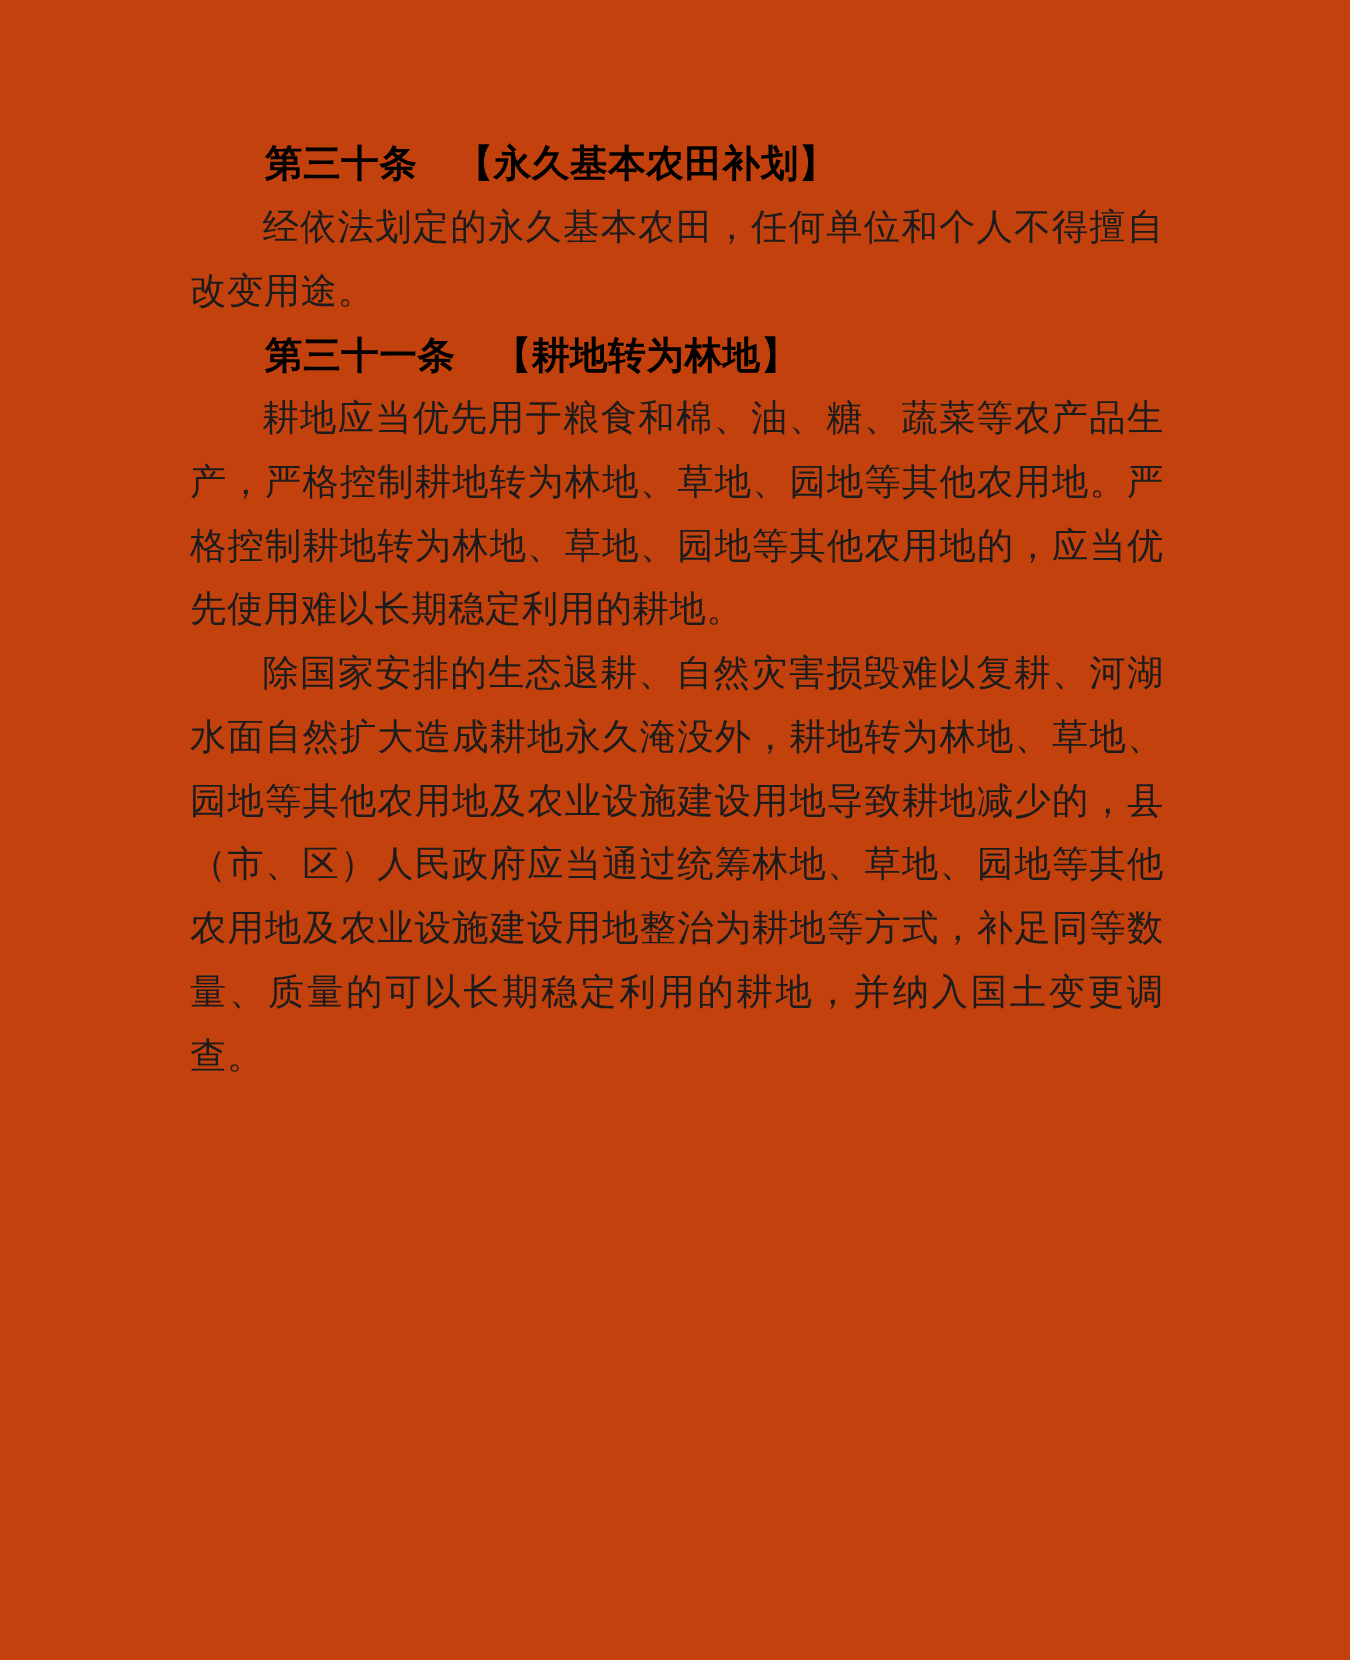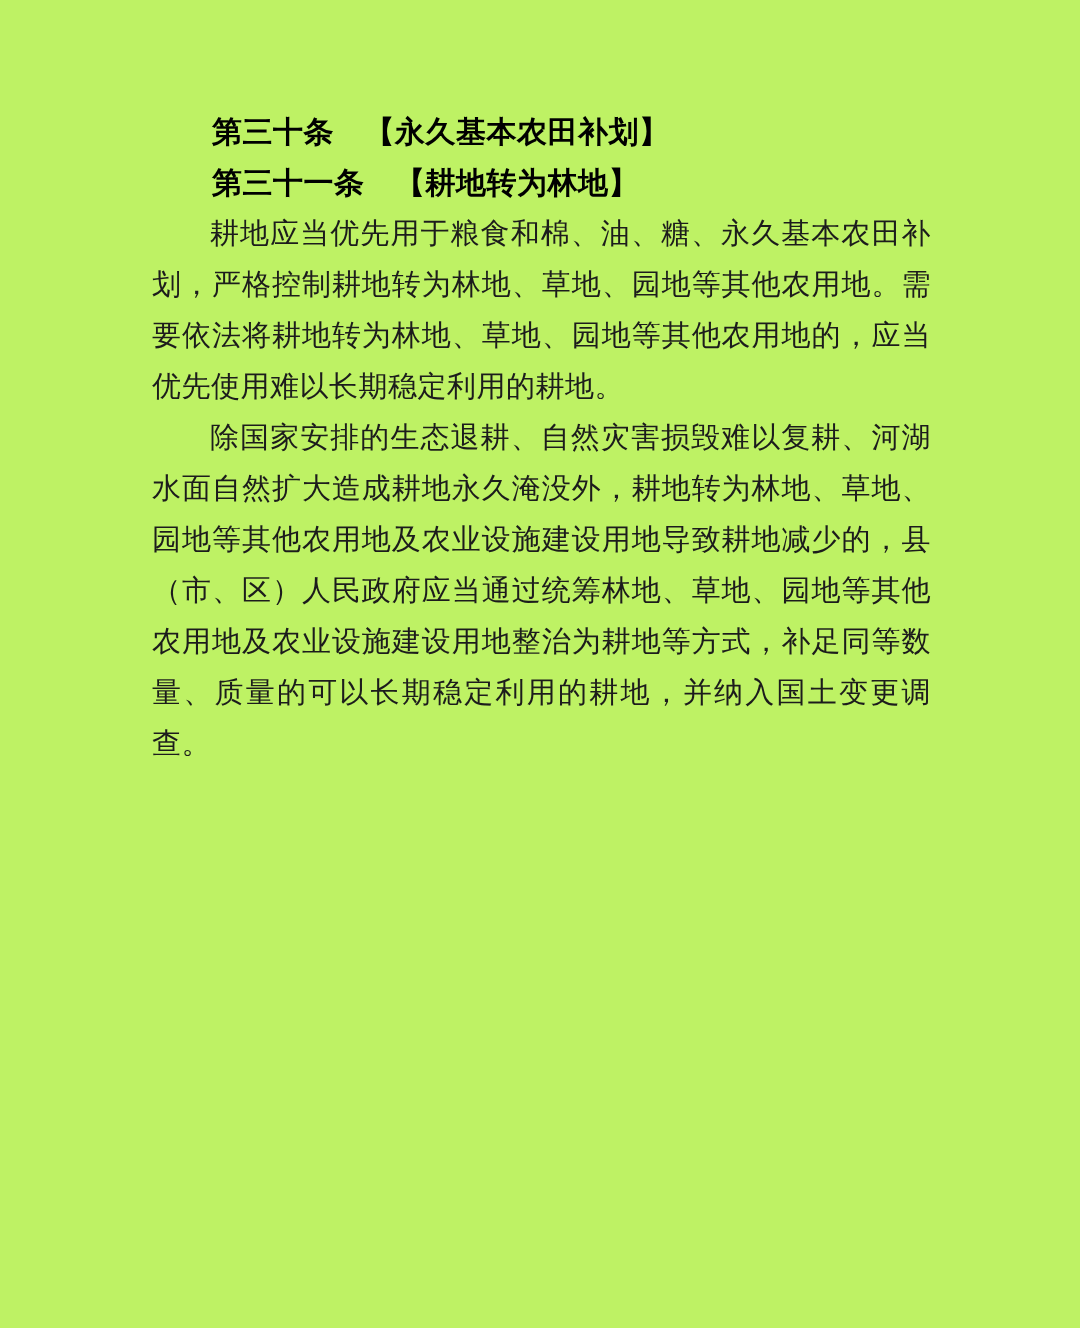--- a/index.html
+++ b/index.html
@@ -10,21 +10,21 @@
     width: 1080px;
     height: 1328px;
     background: #ffffff;
     overflow: hidden;
   }
   .doc-page {
     box-sizing: border-box;
     width: 1080px;
     height: 1328px;
     padding: 106px 149px 0 152px;
-    background: #bef264;
+    background: #c2410c;
     font-family: "Liberation Serif", "DejaVu Serif", serif;
     font-size: 29px;
     line-height: 51px;
     color: #1c1c1c;
   }
   .doc-page p {
     margin: 0;
     text-indent: 2em;
     text-align: justify;
     text-justify: inter-character;
@@ -42,22 +42,23 @@
     letter-spacing: 0.5px;
   }
 </style>
 </head>
 <body>
 
 <div class="doc-page">
 
   <h2>第三十条　【永久基本农田补划】</h2>
 
+  <p>经依法划定的永久基本农田，任何单位和个人不得擅自改变用途。</p>
 
 
   <h2>第三十一条　【耕地转为林地】</h2>
 
 
-  <p>耕地应当优先用于粮食和棉、油、糖、永久基本农田补划，严格控制耕地转为林地、草地、园地等其他农用地。需要依法将耕地转为林地、草地、园地等其他农用地的，应当优先使用难以长期稳定利用的耕地。</p>
+  <p>耕地应当优先用于粮食和棉、油、糖、蔬菜等农产品生产，严格控制耕地转为林地、草地、园地等其他农用地。严格控制耕地转为林地、草地、园地等其他农用地的，应当优先使用难以长期稳定利用的耕地。</p>
 
   <p>除国家安排的生态退耕、自然灾害损毁难以复耕、河湖水面自然扩大造成耕地永久淹没外，耕地转为林地、草地、园地等其他农用地及农业设施建设用地导致耕地减少的，县（市、区）人民政府应当通过统筹林地、草地、园地等其他农用地及农业设施建设用地整治为耕地等方式，补足同等数量、质量的可以长期稳定利用的耕地，并纳入国土变更调查。</p>
 
 </div>
 
 </body></html>

